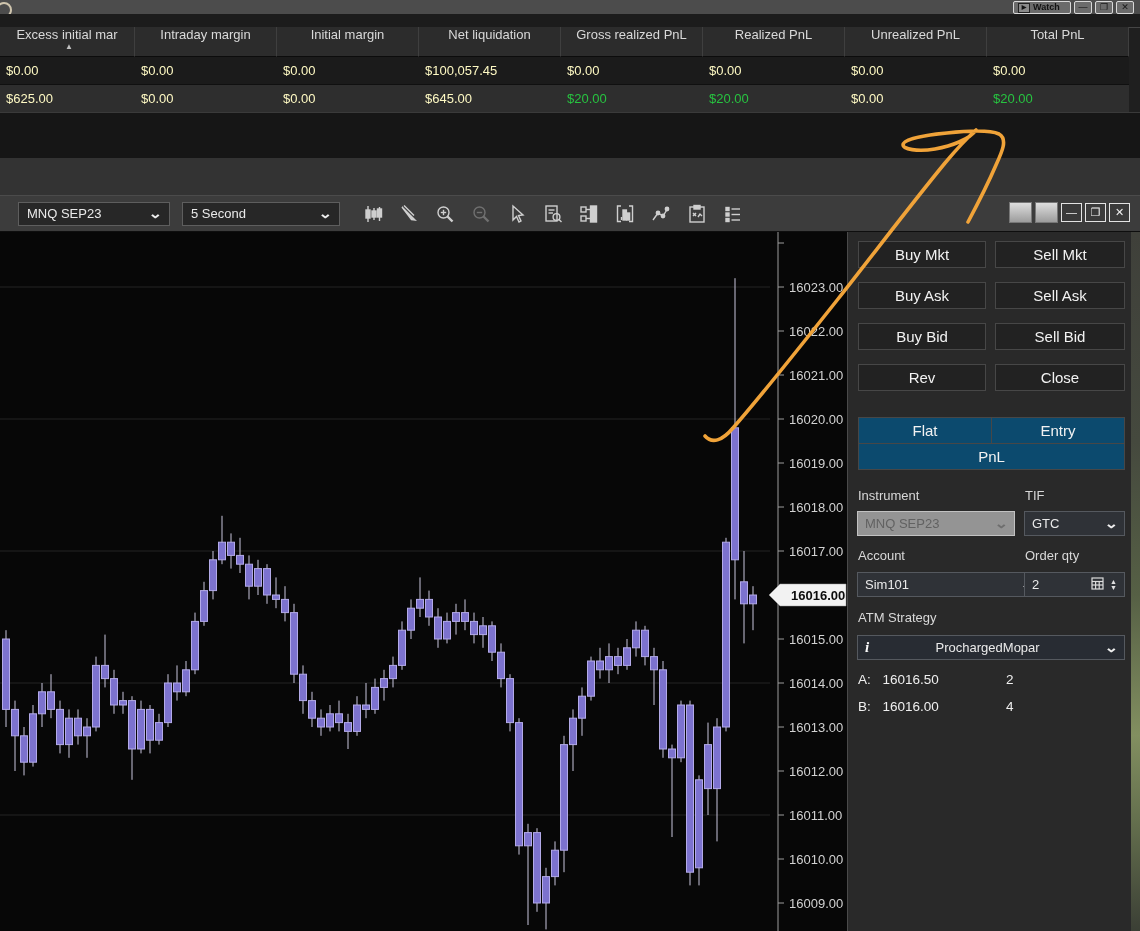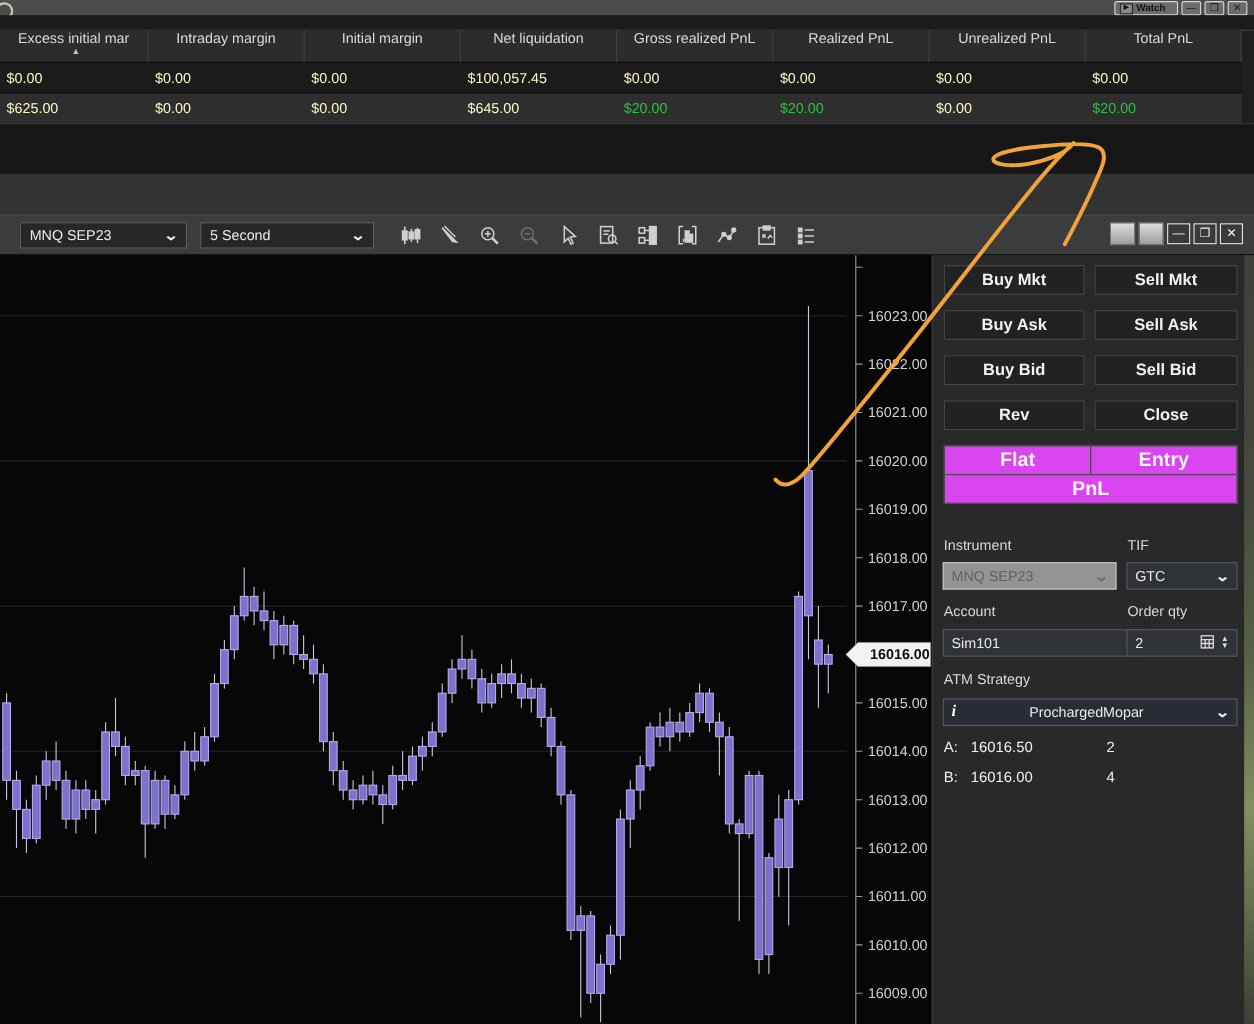--- a/index.html
+++ b/index.html
@@ -51,22 +51,22 @@
   .cw-btn{width:21px;height:19px;background:#3a3a3a;border:1px solid #e3e3e3;color:#f0f0f0;
     font-size:11px;line-height:17px;text-align:center;box-sizing:border-box;}
 
   
   #chart-region{left:0;top:232px;width:848px;height:699px;background:#070707;}
   #axis-panel-divider{left:847px;top:232px;width:1px;height:699px;background:#4a4a4a;}
 
   
   #trade-panel{left:848px;top:232px;width:283px;height:699px;background:#292929;font-size:13px;}
   .obtn{position:absolute;background:#222222;border:1px solid #474747;color:#f2f2f2;
-    display:flex;align-items:center;justify-content:center;font-size:15px;box-sizing:border-box;font-weight:bold;}
-  .obtn.small{font-size:18px;background:#d946ef;}
+    display:flex;align-items:center;justify-content:center;font-size:15px;box-sizing:border-box;}
+  .obtn.small{font-size:15px;background:#0c4a6e;margin-top:12px;}
   .plabel{position:absolute;color:#d8d8d8;font-size:13px;}
   .pdd{position:absolute;height:25px;background:#2f3237;border:1px solid #55595f;display:flex;
     align-items:center;justify-content:space-between;padding:0 7px;box-sizing:border-box;color:#eaeaea;}
   .pdd.disabled{background:#949494;border:1px solid #c2c2c2;color:#626262;}
   .pdd.disabled .chev{color:#6e6e6e;}
   #qty-box{display:flex;align-items:center;justify-content:flex-start;gap:6px;}
   #qty-value{flex:1;}
   #calc-icon svg{stroke:#dcdcdc;fill:none;stroke-width:1.2;}
   #qty-spinner{display:flex;flex-direction:column;font-size:7px;line-height:6px;color:#e0e0e0;}
   #atm-select{background:#282c33;}

